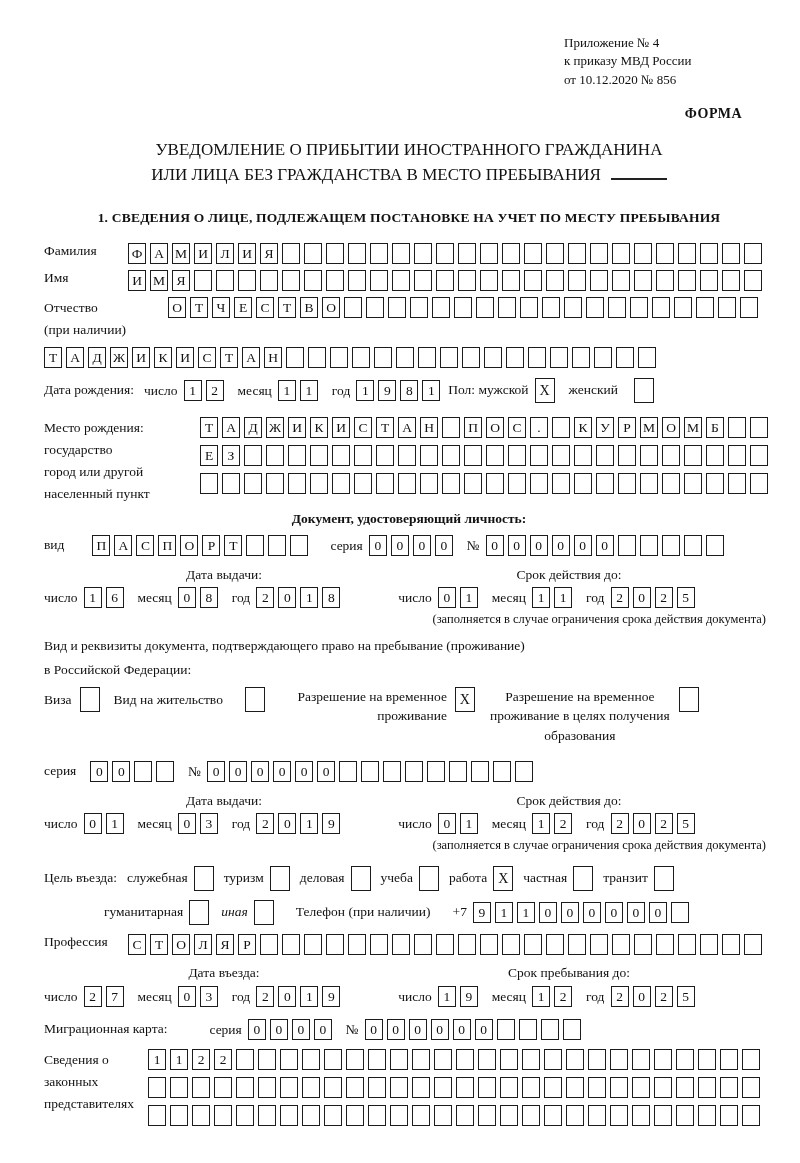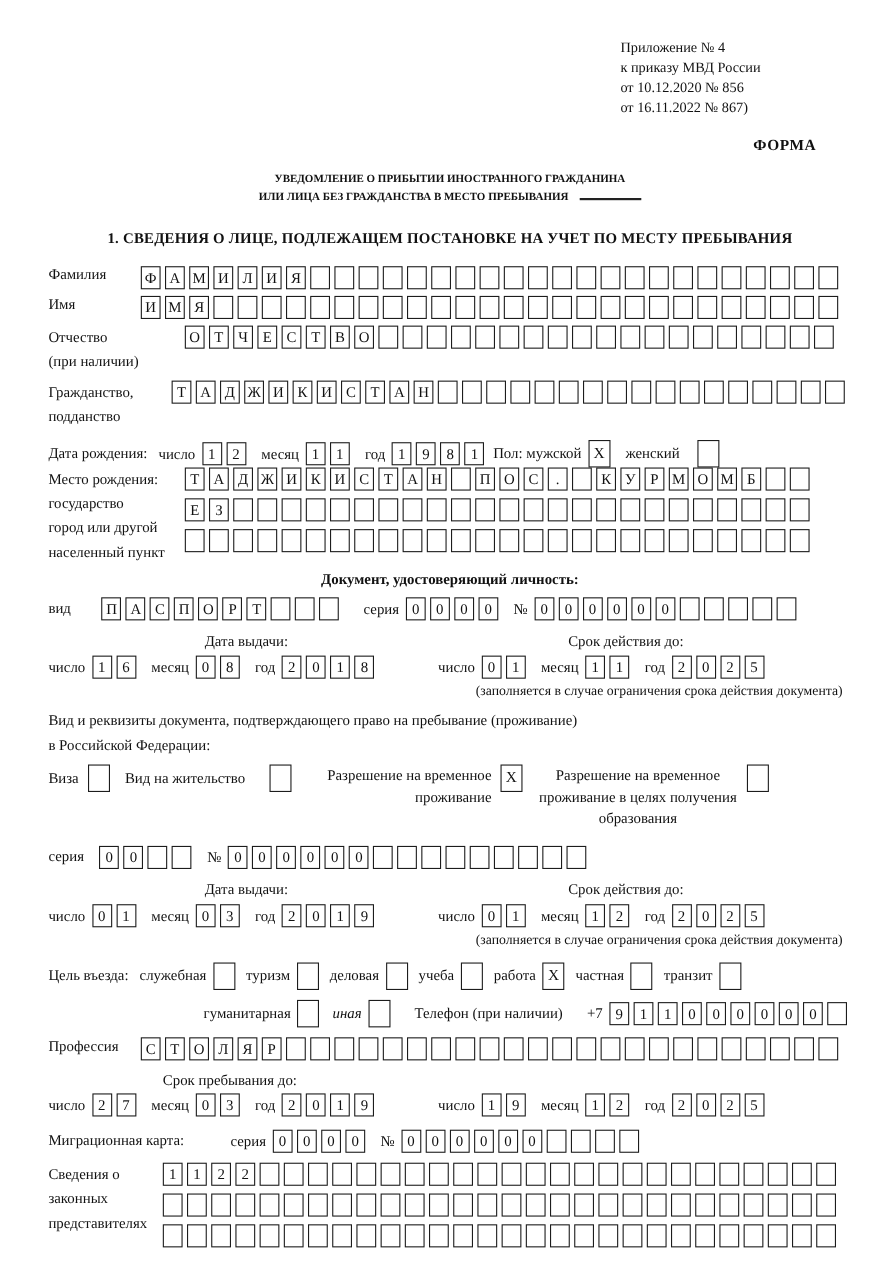--- a/index.html
+++ b/index.html
@@ -12,21 +12,21 @@
   *,*:before,*:after{box-sizing:border-box;}
   .page{padding:34px 26px 0 44px;width:800px;height:1163px;}
 
   
   .hdr{margin-left:520px;font-size:13px;line-height:1.42;}
   .hdr div{white-space:nowrap;}
   .form-word{margin-left:520px;text-align:right;padding-right:32px;
     font-weight:bold;font-size:14px;margin-top:16px;letter-spacing:.5px;}
 
   
-  .title{text-align:center;font-weight:bold;font-size:10px;margin-top:14px;line-height:1.5;}
+  .title{text-align:center;font-weight:normal;font-size:17px;margin-top:14px;line-height:1.5;}
   .blank-line{display:inline-block;width:56px;border-bottom:2px solid #222;height:12px;margin-left:10px;}
   .sect{font-weight:bold;font-size:13.5px;text-align:center;margin-top:22px;letter-spacing:.2px;}
 
   
   .boxes{display:inline-flex;flex-wrap:nowrap;}
   .cbox{display:inline-block;width:18px;height:21px;border:1.7px solid #1c1c1c;
     margin-right:4px;text-align:center;font-size:13.5px;line-height:19px;flex:0 0 auto;}
   .chk{display:inline-block;width:20px;height:25px;border:1.7px solid #1c1c1c;
     text-align:center;font-size:14px;line-height:23px;flex:0 0 auto;}
 
@@ -64,21 +64,20 @@
 </style>
 </head>
 <body>
 
 <div class="page">
 
   <div class="hdr">
     <div>Приложение № 4</div>
     <div>к приказу МВД России</div>
     <div>от 10.12.2020 № 856</div>
-    <div>от 16.11.2022 № 867)</div>
   </div>
   <div class="form-word">ФОРМА</div>
 
   <div class="title">
     <div>УВЕДОМЛЕНИЕ О ПРИБЫТИИ ИНОСТРАННОГО ГРАЖДАНИНА</div>
     <div><span>ИЛИ ЛИЦА БЕЗ ГРАЖДАНСТВА В МЕСТО ПРЕБЫВАНИЯ</span><span class="blank-line"></span></div>
   </div>
 
   <div class="sect">1. СВЕДЕНИЯ О ЛИЦЕ, ПОДЛЕЖАЩЕМ ПОСТАНОВКЕ НА УЧЕТ ПО МЕСТУ ПРЕБЫВАНИЯ</div>
 
@@ -182,24 +181,20 @@
         <span class="cbox"></span>
         <span class="cbox"></span>
         <span class="cbox"></span>
         <span class="cbox"></span>
         <span class="cbox"></span>
         <span class="cbox"></span>
       </span>
   </div>
 
   <div class="frow">
-    <span class="lblcol w-cit">
-      <div>Гражданство,</div>
-      <div>подданство</div>
-    </span>
     <span class="boxes">
         <span class="cbox">Т</span>
         <span class="cbox">А</span>
         <span class="cbox">Д</span>
         <span class="cbox">Ж</span>
         <span class="cbox">И</span>
         <span class="cbox">К</span>
         <span class="cbox">И</span>
         <span class="cbox">С</span>
         <span class="cbox">Т</span>
@@ -243,21 +238,21 @@
         <span class="cbox">9</span>
         <span class="cbox">8</span>
         <span class="cbox">1</span>
       </span>
     <span style="margin-left:4px;">Пол: мужской</span>
     <span class="chk" style="margin-left:6px;">X</span>
     <span style="margin-left:14px;">женский</span>
     <span class="chk" style="margin-left:16px;"></span>
   </div>
 
-  <div class="frow" style="margin-top:0;">
+  <div class="frow" style="margin-top:14px;gap:32px;">
     <span class="lblcol w-birthplace">
       <div>Место рождения:</div>
       <div>государство</div>
       <div>город или другой</div>
       <div>населенный пункт</div>
     </span>
     <span class="rowstack">
       <span class="boxes">
           <span class="cbox">Т</span>
           <span class="cbox">А</span>
@@ -523,21 +518,21 @@
     <span class="plbl">учеба</span>
     <span class="chk"></span>
     <span class="plbl">работа</span>
     <span class="chk">X</span>
     <span class="plbl">частная</span>
     <span class="chk"></span>
     <span class="plbl">транзит</span>
     <span class="chk"></span>
   </div>
 
-  <div class="purpose-row" style="margin-top:9px;justify-content:flex-end;">
+  <div class="purpose-row" style="margin-top:9px;">
     <span class="plbl" style="margin-left:60px;">гуманитарная</span>
     <span class="chk"></span>
     <span class="plbl" style="margin-left:12px;font-style:italic;">иная</span>
     <span class="chk"></span>
     <span class="plbl" style="margin-left:22px;">Телефон (при наличии)</span>
     <span class="plbl" style="margin-left:16px;">+7</span>
     <span class="boxes">
         <span class="cbox">9</span>
         <span class="cbox">1</span>
         <span class="cbox">1</span>
@@ -580,20 +575,21 @@
         <span class="cbox"></span>
         <span class="cbox"></span>
         <span class="cbox"></span>
         <span class="cbox"></span>
         <span class="cbox"></span>
         <span class="cbox"></span>
       </span>
   </div>
 
   <div class="dates-heads">
+    <span class="dh-l">Дата въезда:</span>
     <span class="dh-r">Срок пребывания до:</span>
   </div>
   <div class="dates-row">
     <span class="inlbl first">число</span>
     <span class="boxes">
         <span class="cbox">2</span>
         <span class="cbox">7</span>
       </span>
     <span class="inlbl">месяц</span>
     <span class="boxes">

